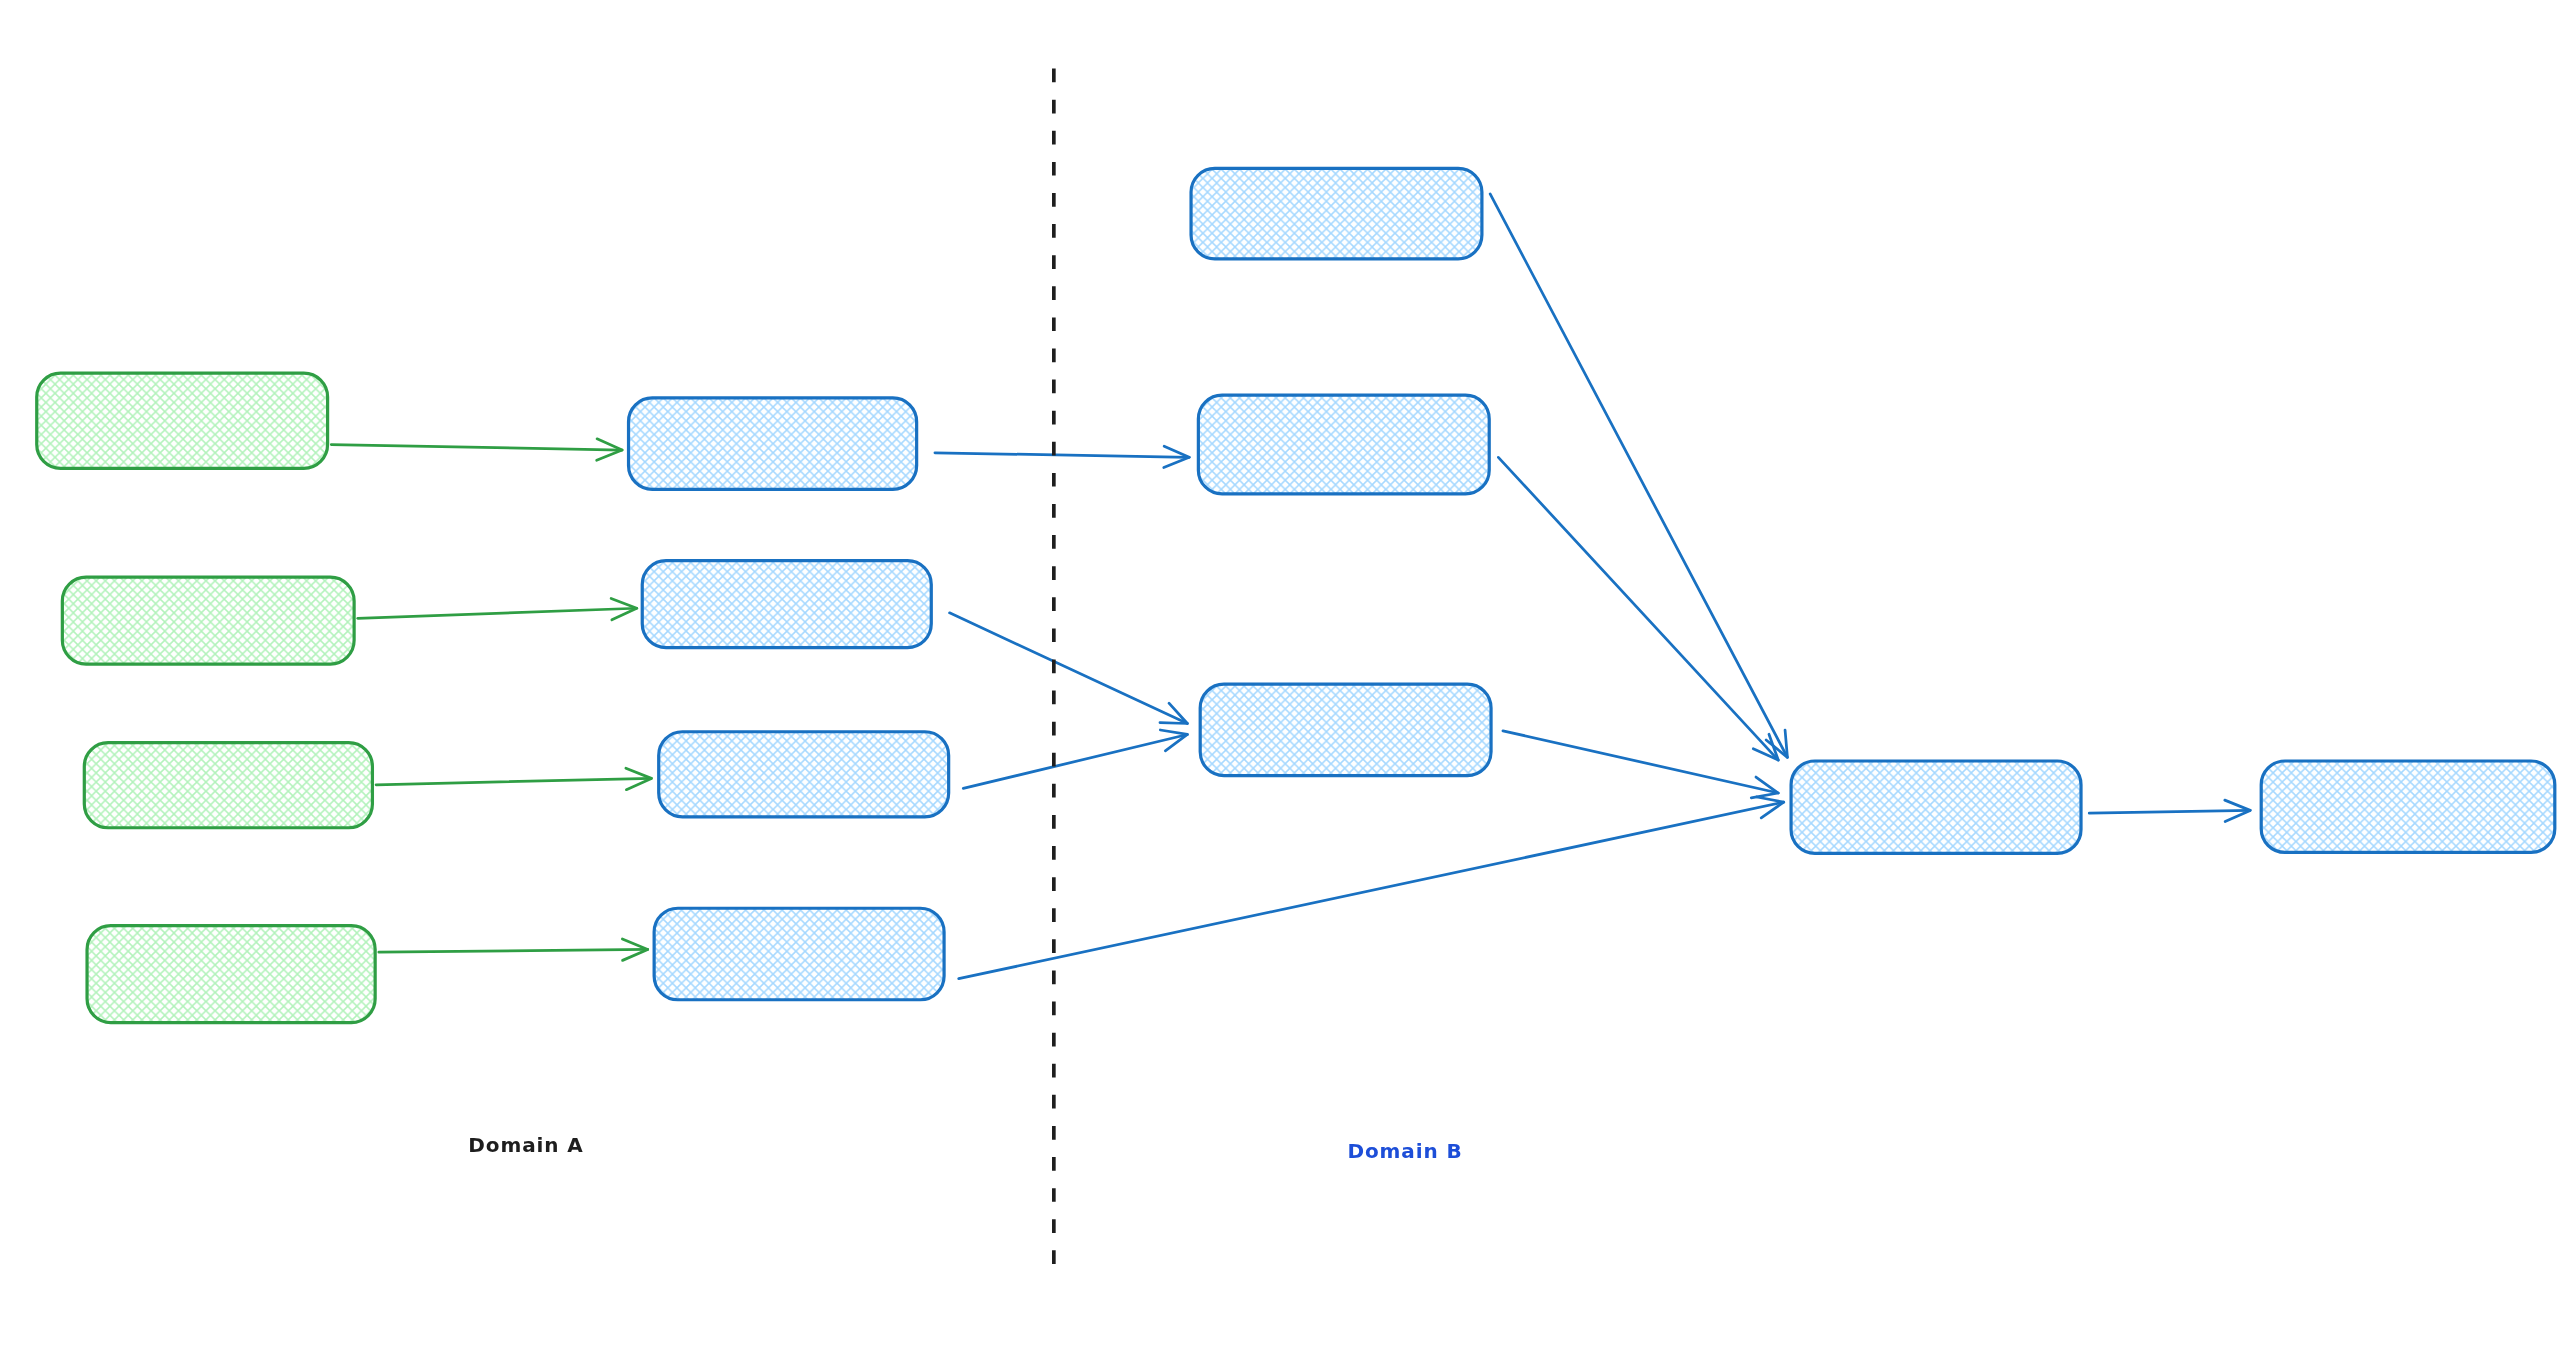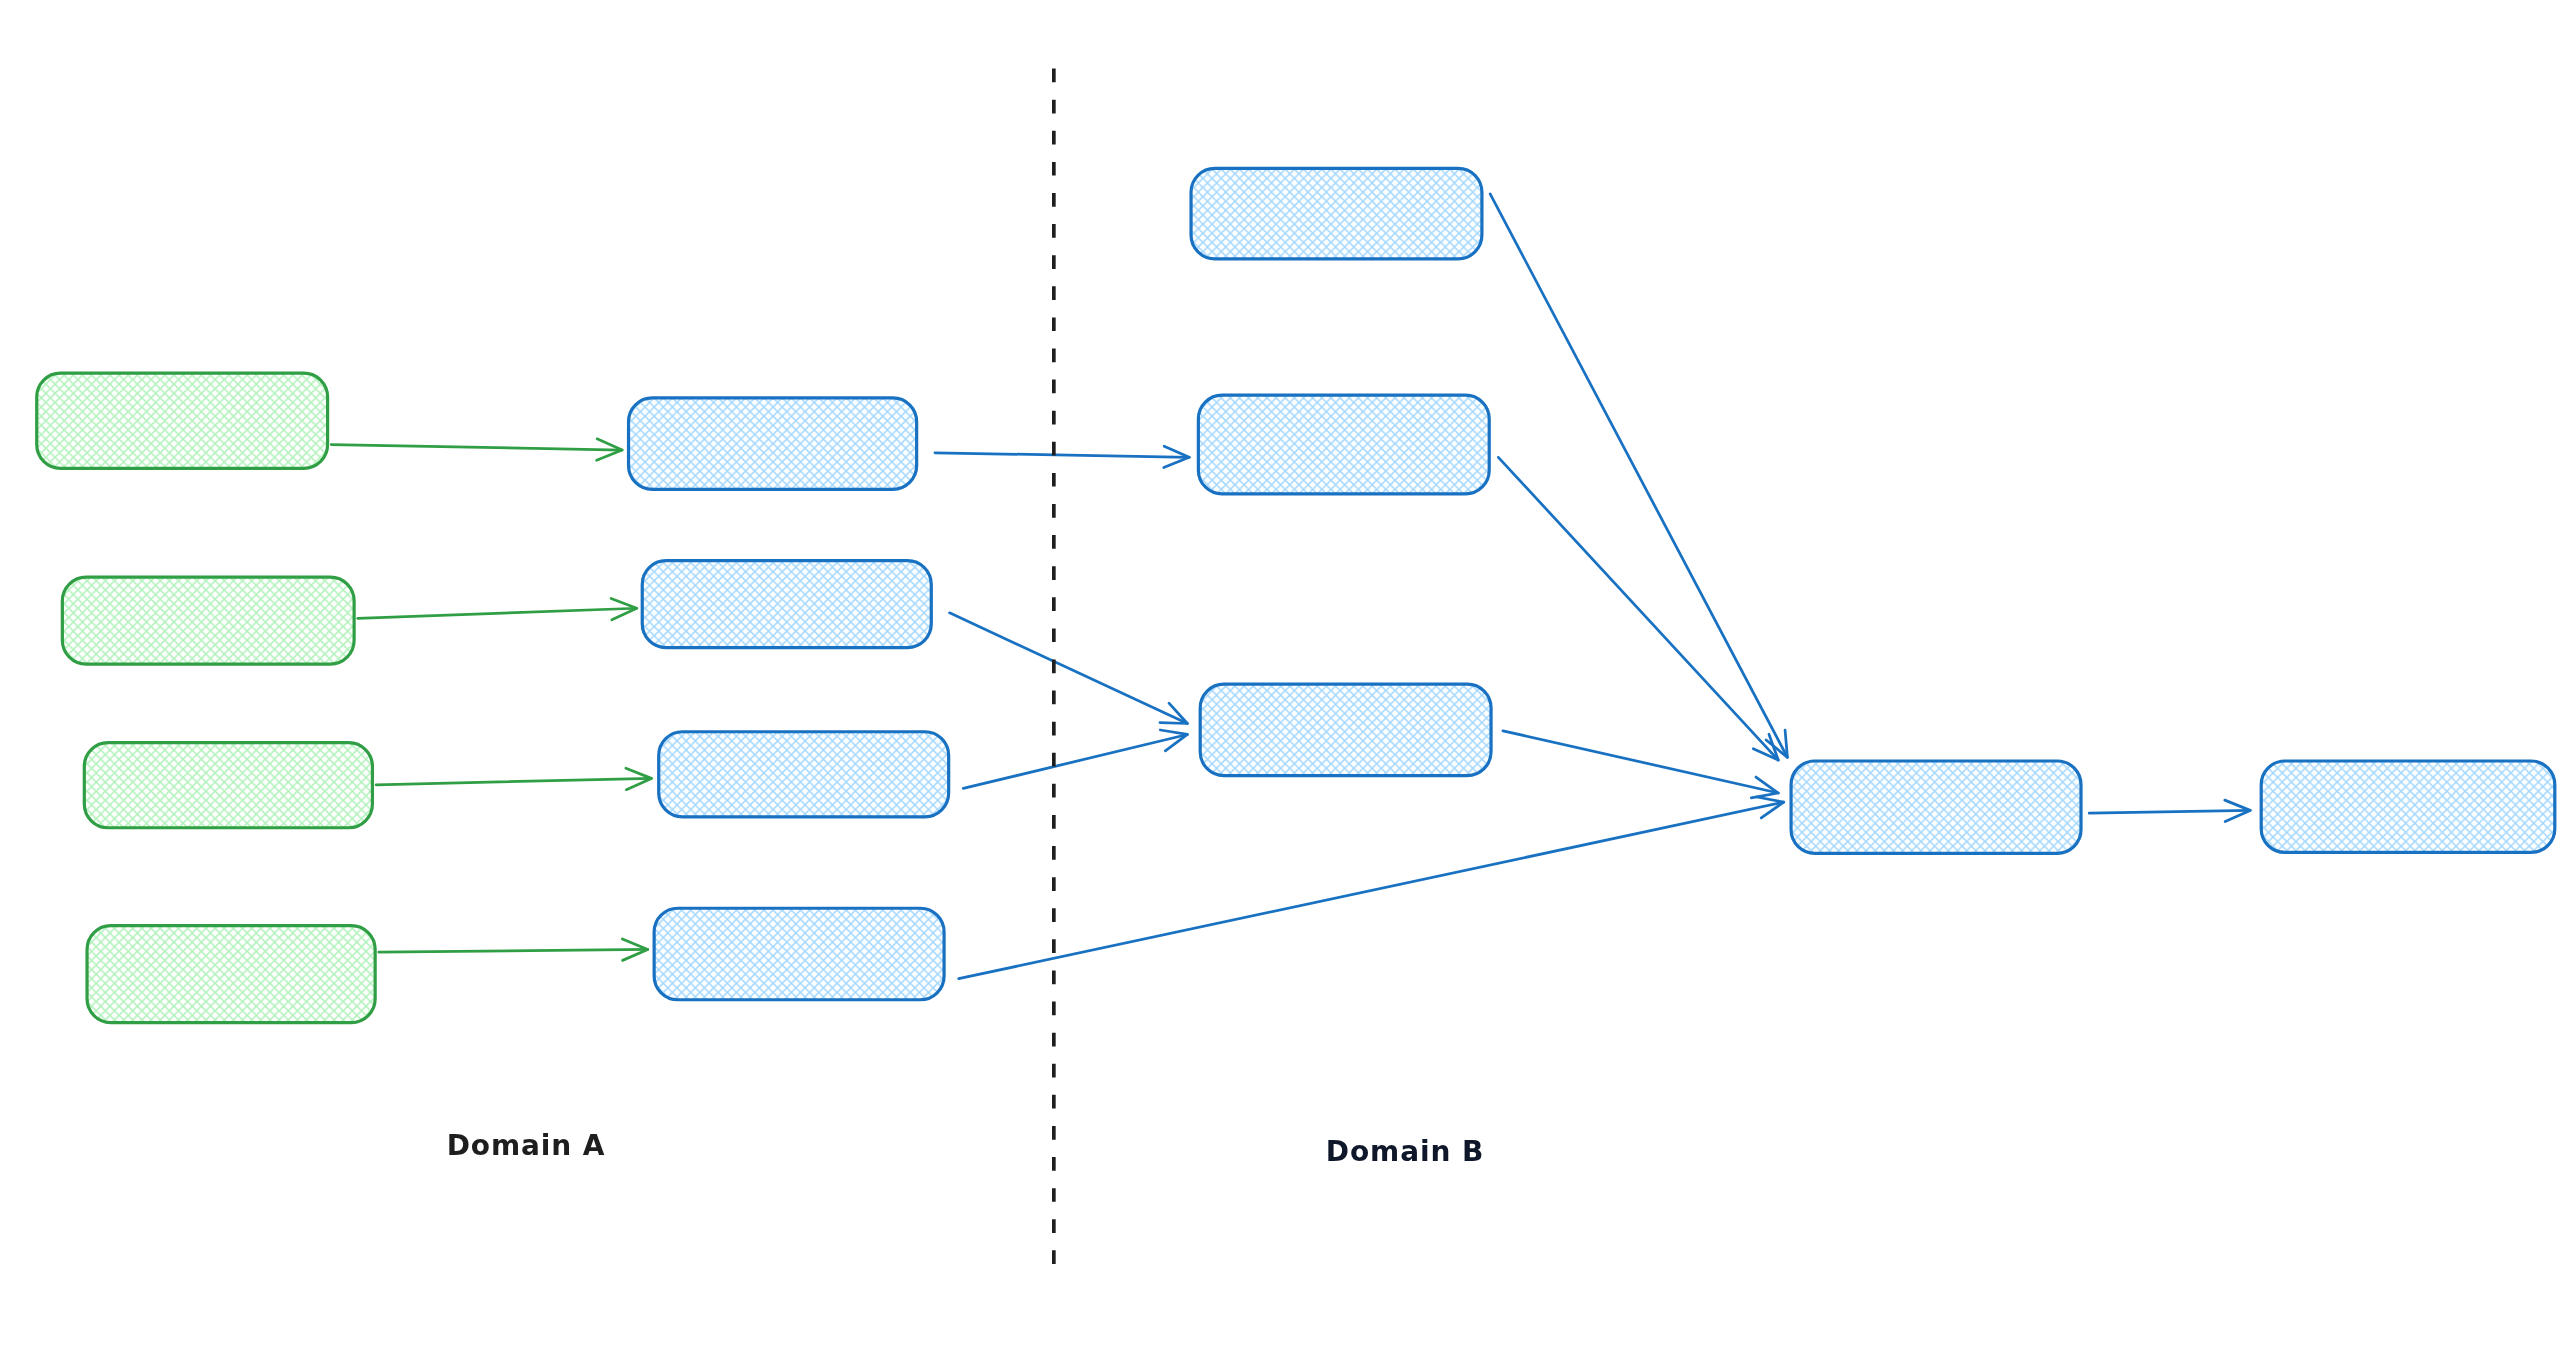--- a/index.html
+++ b/index.html
@@ -17,21 +17,21 @@
   }
   .canvas svg {
     position: absolute;
     left: 0;
     top: 0;
   }
   .domain-label {
     position: absolute;
     transform: translate(-50%, -50%);
     font-family: "DejaVu Sans", sans-serif;
-    font-size: 28px;
+    font-size: 20px;
     font-weight: bold;
     letter-spacing: 0.9px;
     color: #1e1e1e;
     white-space: nowrap;
     user-select: none;
   }
 </style>
 </head>
 <body>
 
@@ -102,15 +102,15 @@
         <line x1="1643" y1="799" x2="1944" y2="867" stroke="#1971c2" stroke-width="3" stroke-linecap="round"></line>
         <polyline points="1914.4730302903263,872.3064168479317 1944,867 1919.6217716498643,849.5156646535067" fill="none" stroke="#1971c2" stroke-width="3" stroke-linecap="round" stroke-linejoin="round"></polyline>
       </g>
       <g>
         <line x1="2284" y1="889" x2="2460" y2="886" stroke="#1971c2" stroke-width="3" stroke-linecap="round"></line>
         <polyline points="2432.5712889421075,898.151782161586 2460,886 2432.1730780283237,874.7900752195998" fill="none" stroke="#1971c2" stroke-width="3" stroke-linecap="round" stroke-linejoin="round"></polyline>
       </g>
       <line x1="1152" y1="75" x2="1152" y2="1400" stroke="#1e1e1e" stroke-width="4" stroke-dasharray="15 19"></line>
     </svg>
   <div class="domain-label" style="left: 526px; top: 1145px; color: rgb(30, 30, 30);">Domain A</div>
-  <div class="domain-label" style="left: 1405px; top: 1151px; color: #0f172a;">Domain B</div>
+  <div class="domain-label" style="left: 1405px; top: 1151px; color: #1d4ed8;">Domain B</div>
 </div>
 
 
 </body></html>

